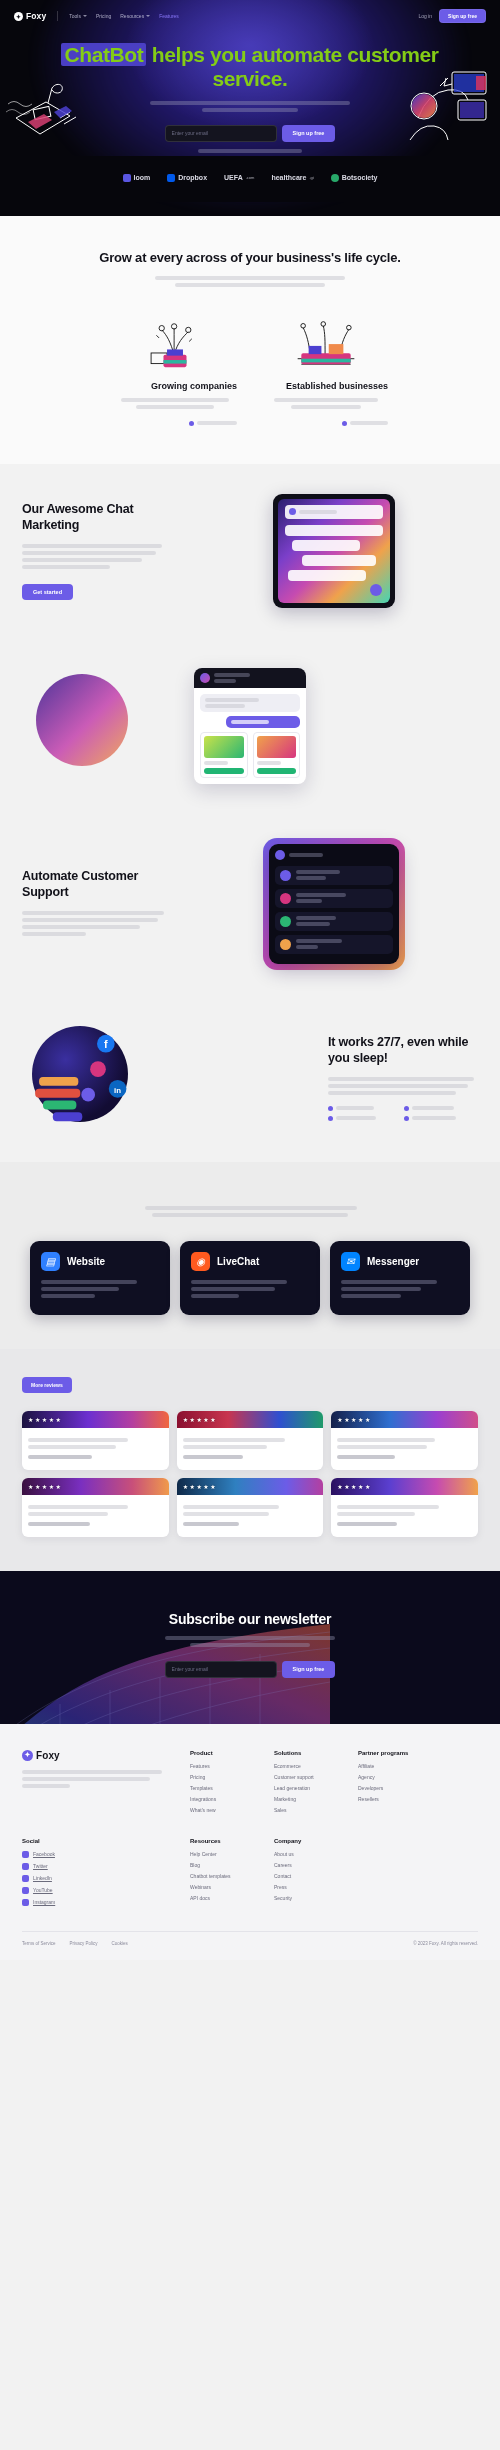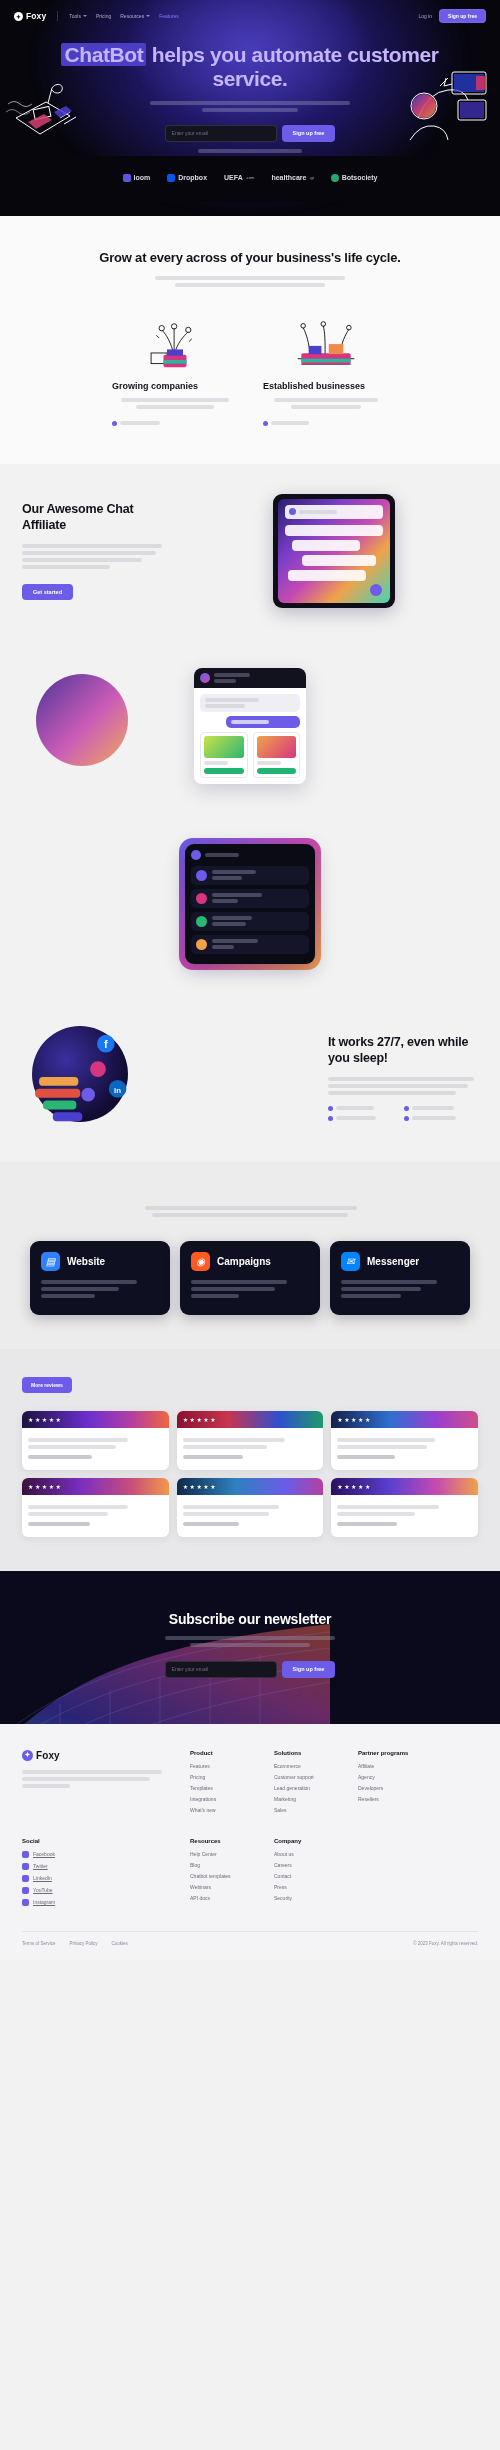--- a/index.html
+++ b/index.html
@@ -37,21 +37,21 @@
   .nav-links a.accent{color:#8d7bff;opacity:.95}
   .caret{width:0;height:0;border-left:2px solid transparent;border-right:2px solid transparent;
          border-top:2.5px solid currentColor;opacity:.8}
   .nav-right{display:flex;align-items:center;gap:7px}
   .nav-right .login{color:#cfcfe4;font-size:5px;opacity:.75;text-decoration:none}
   .btn-signup{background:#6c5ce7;color:#fff;font-size:5px;font-weight:600;
       padding:4px 9px;border:0;border-radius:4px;cursor:pointer;
       box-shadow:0 0 0 1px rgba(255,255,255,.08) inset}
 
   .hero-inner{position:relative;z-index:4;text-align:center;padding:14px 60px 0}
-  .hero-h1{color:#c4b5fd;font-size:21px;line-height:1.16;font-weight:700;letter-spacing:-.4px}
+  .hero-h1{color:#84cc16;font-size:21px;line-height:1.16;font-weight:700;letter-spacing:-.4px}
   .hl{background:#4a3fc4;padding:0 3px;border-radius:2px;box-decoration-break:clone}
   .hero-sub{margin:9px auto 0;max-width:210px}
   .hero-form{position:relative;z-index:6;margin:13px auto 0;display:flex;gap:5px;
              align-items:center;justify-content:center}
   .hero-input{width:112px;height:17px;border-radius:4px;border:1px solid rgba(255,255,255,.12);
     background:#14141f;color:#cfcfe4;font-size:5px;padding:0 6px;font-family:inherit}
   .hero-input::placeholder{color:#6d6d86}
   .btn-primary{background:#6c5ce7;color:#fff;border:0;border-radius:4px;height:17px;
     padding:0 11px;font-size:5.5px;font-weight:600;cursor:pointer;font-family:inherit}
   .hero-note{margin:7px auto 0;max-width:110px}
@@ -68,21 +68,21 @@
   .logo .sq{width:8px;height:8px;border-radius:2px;display:inline-block}
   .logo small{font-weight:400;font-size:4px;opacity:.75}
 
   
   .sec{padding:34px 22px;background:#f2f2f2}
   .sec.white{background:#fafafa}
   .sec-h2{text-align:center;font-size:13px;line-height:1.25;font-weight:700;letter-spacing:-.2px}
   .sec-sub{margin:10px auto 0;max-width:210px}
 
   .cols2{display:flex;gap:26px;justify-content:center;margin-top:26px}
-  .col{width:125px;text-align:left}
+  .col{width:125px;text-align:right}
   .col .art{height:60px;display:flex;align-items:flex-end;justify-content:center;margin-bottom:8px}
   .col h3{font-size:9px;font-weight:700;margin-bottom:7px}
   .col .link{margin-top:9px;display:inline-flex;align-items:center;gap:3px}
 
   
   .feature{display:flex;align-items:center;gap:18px;padding:30px 22px}
   .feature.rev{flex-direction:row-reverse}
   .f-text{width:150px}
   .f-text h2{font-size:12.5px;line-height:1.25;font-weight:700;letter-spacing:-.2px;margin-bottom:10px}
   .f-btn{margin-top:12px;background:#6c5ce7;color:#fff;border:0;border-radius:4px;
@@ -330,21 +330,21 @@
         <div class="link">
           <i style="width:5px;height:5px;border-radius:50%;background:#6c5ce7;display:inline-block"></i>
           <span class="blur" style="width:38px;margin:0">Learn more</span>
         </div>
       </div>
     </div>
   </section>
 
   <section class="feature">
     <div class="f-text">
-      <h2>Our Awesome Chat Affiliate</h2>
+      <h2>Our Awesome Chat Marketing</h2>
       <span class="blur" style="width:140px;margin-left:0">Design multi-step chat campaigns with a visual drag-and-drop builder. No developers needed, just pick a template and publish.</span>
       <span class="blur" style="width:134px;margin-left:0"></span>
       <span class="blur" style="width:120px;margin-left:0"></span>
       <span class="blur" style="width:88px;margin-left:0"></span>
       <button class="f-btn">Get started</button>
     </div>
     <div class="f-art">
       <div class="device">
         <div class="screen">
           <div class="scr-card" style="top:6px;height:14px;display:flex;align-items:center;gap:3px;padding:0 4px">
@@ -392,20 +392,27 @@
               <i class="blur" style="width:24px;margin:0"></i>
               <div class="buy"></div>
             </div>
           </div>
         </div>
       </div>
     </div>
   </section>
 
   <section class="feature">
+    <div class="f-text">
+      <h2>Automate Customer Support</h2>
+      <span class="blur" style="width:142px;margin-left:0">Resolve the most common questions instantly and hand off complex cases to a human agent with the full context attached.</span>
+      <span class="blur" style="width:136px;margin-left:0"></span>
+      <span class="blur" style="width:118px;margin-left:0"></span>
+      <span class="blur" style="width:64px;margin-left:0"></span>
+    </div>
     <div class="f-art">
       <div class="ddev">
         <div style="display:flex;align-items:center;gap:4px;margin-bottom:6px">
           <i style="width:10px;height:10px;border-radius:50%;background:#6c5ce7"></i>
           <i class="blur onDark" style="width:34px;margin:0"></i>
         </div>
         <div class="drow">
             <i class="dico" style="background:#6c5ce7"></i>
             <div style="flex:1">
               <i class="blur onDark" style="width:44px;margin:0"></i>
@@ -491,21 +498,21 @@
           <i class="ic" style="background:#2f80ff">▤</i>
           <h4>Website</h4>
         </div>
         <span class="blur onDark" style="width:96px;margin-left:0">Embed the chat widget on any page of your site in one click.</span>
         <span class="blur onDark" style="width:78px;margin-left:0"></span>
         <span class="blur onDark" style="width:54px;margin-left:0"></span>
       </div>
       <div class="card3">
         <div class="top">
           <i class="ic" style="background:#ff5a1f">◉</i>
-          <h4>Campaigns</h4>
+          <h4>LiveChat</h4>
         </div>
         <span class="blur onDark" style="width:96px;margin-left:0">Hand off to live agents inside LiveChat without losing context.</span>
         <span class="blur onDark" style="width:84px;margin-left:0"></span>
         <span class="blur onDark" style="width:48px;margin-left:0"></span>
       </div>
       <div class="card3">
         <div class="top">
           <i class="ic" style="background:#0084ff">✉</i>
           <h4>Messenger</h4>
         </div>

